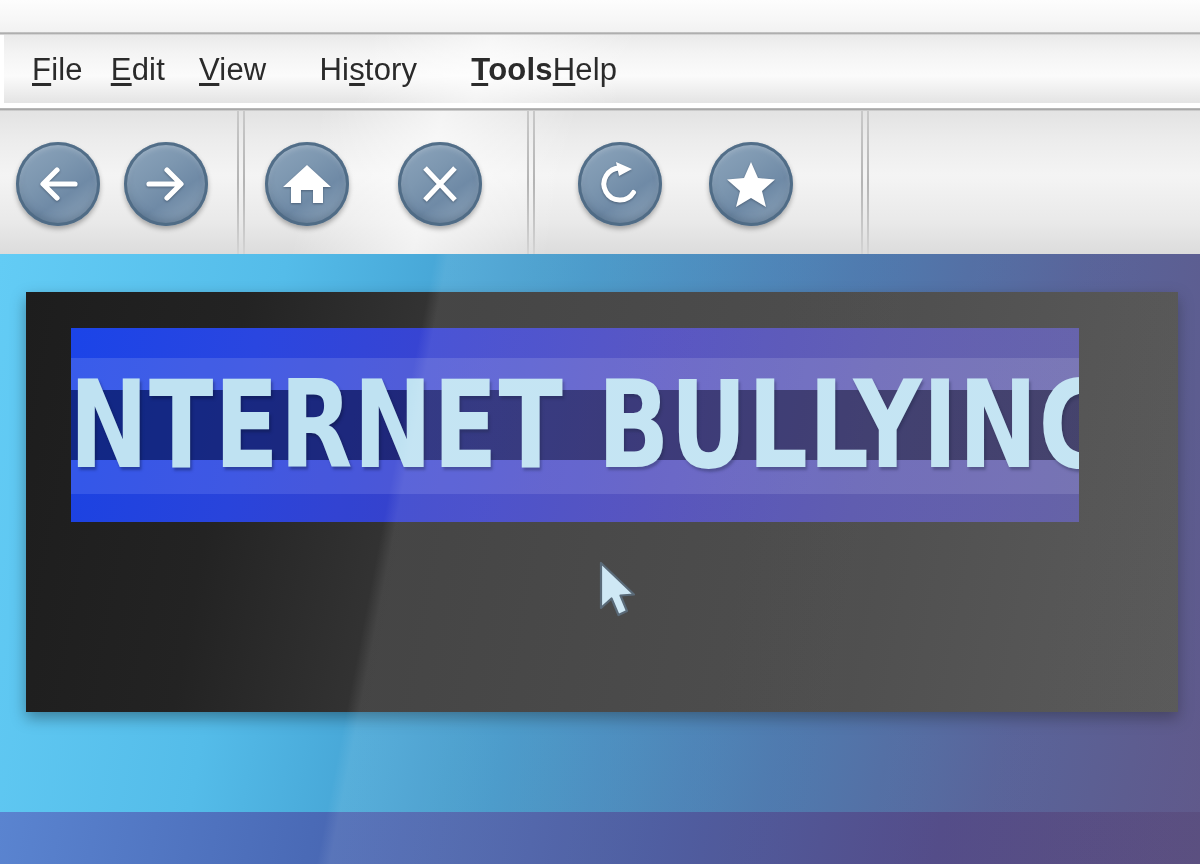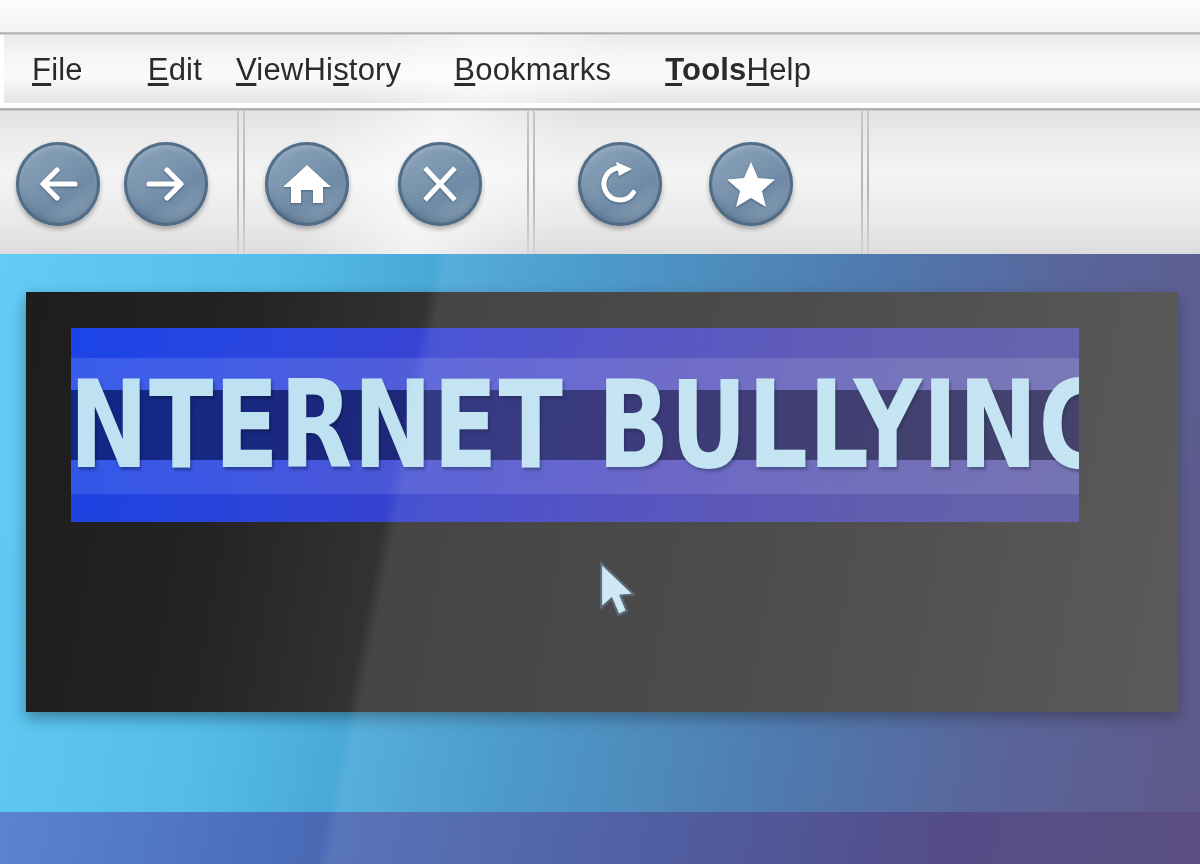--- a/index.html
+++ b/index.html
@@ -137,27 +137,26 @@
   <div class="chrome">
 
     <div class="titlebar"></div>
     <div class="titlebar-rule"></div>
 
     <div class="menubar">
       <div class="menubar-sheen"></div>
 
       <div class="menu-item" style="margin-left:28px;"><span class="acc">F</span><span>ile</span></div>
 
-      <div class="menu-item" style="margin-left:65px;"><span class="acc">E</span><span>dit</span></div>
+      <div class="menu-item" style="margin-left:28px;"><span class="acc">E</span><span>dit</span></div>
 
       <div class="menu-item" style="margin-left:34px;"><span class="acc">V</span><span>iew</span></div>
 
-      <div class="menu-item" style=""><span>Hi</span><span class="acc">s</span><span>tory</span></div>
-
-      <div class="menu-item" style="margin-left:53px;"><span class="acc">B</span><span>ookmarks</span></div>
+      <div class="menu-item" style="margin-left:53px;"><span>Hi</span><span class="acc">s</span><span>tory</span></div>
+
 
       <div class="menu-item" style="margin-left:54px;font-weight:bold;"><span class="acc">T</span><span>ools</span></div>
 
       <div class="menu-item" style=""><span class="acc">H</span><span>elp</span></div>
     </div>
 
     <div class="menubar-bottom"></div>
 
     <div class="toolbar">
       <div class="toolbar-sheen"></div>

